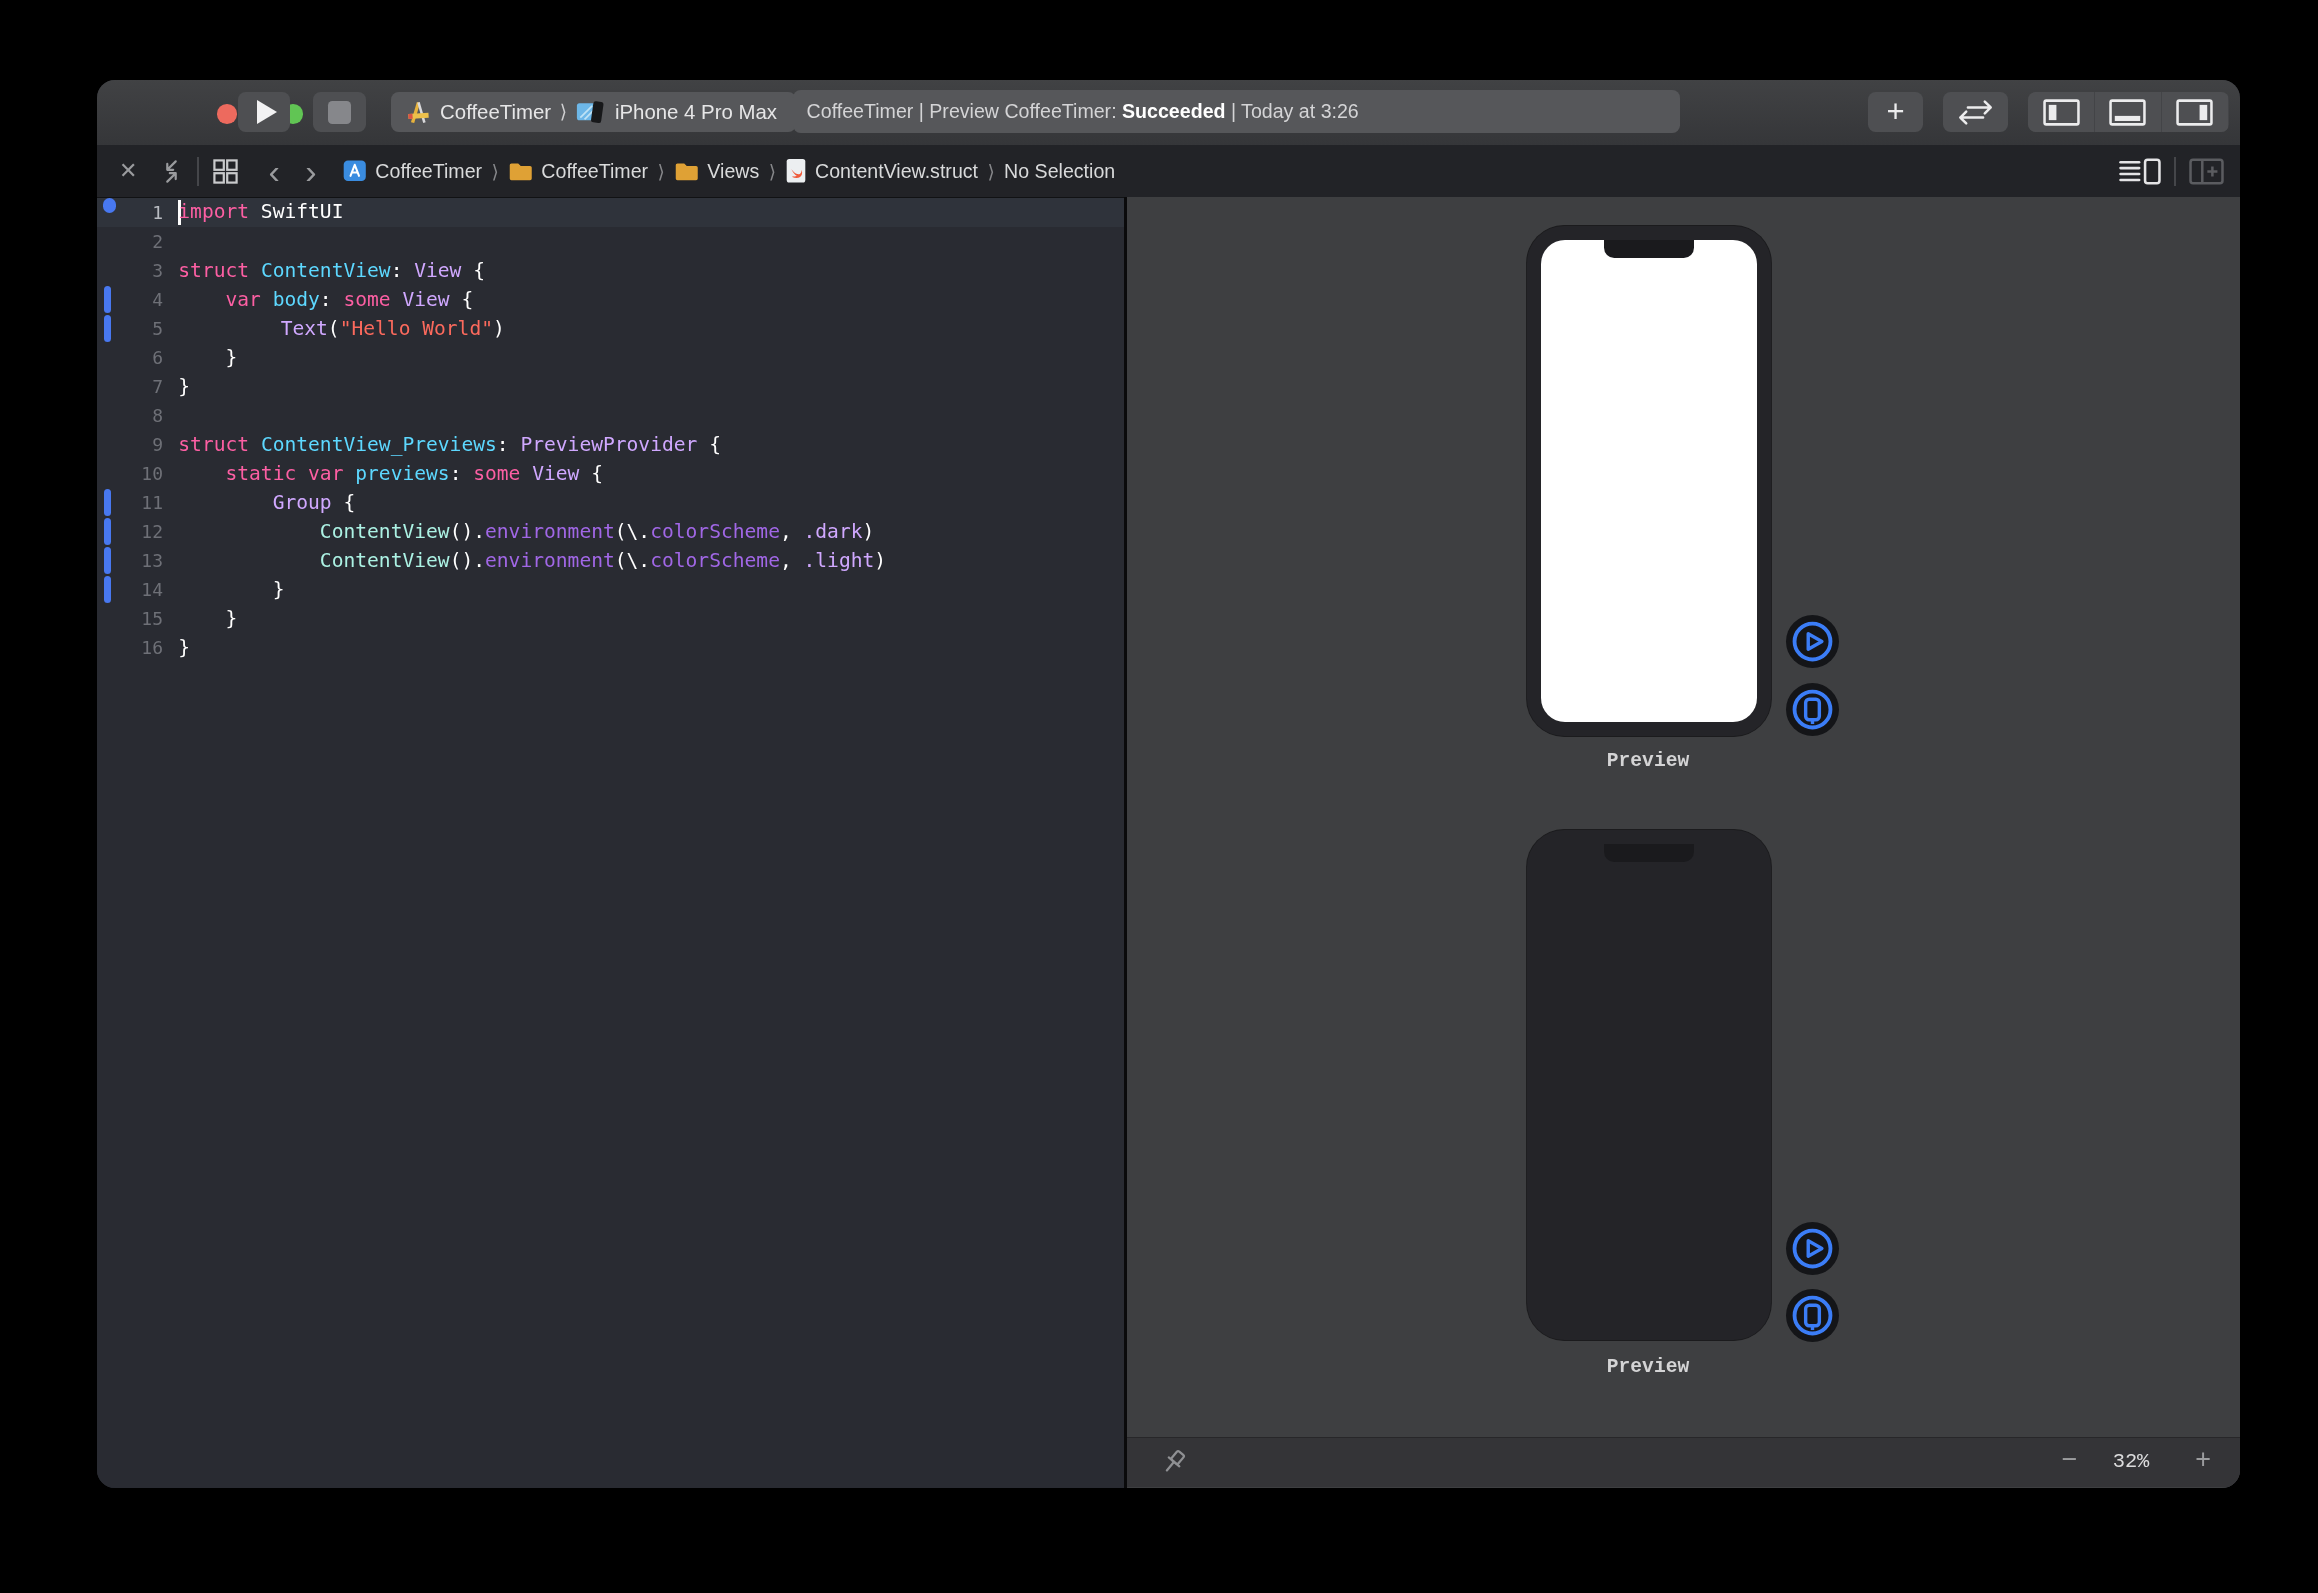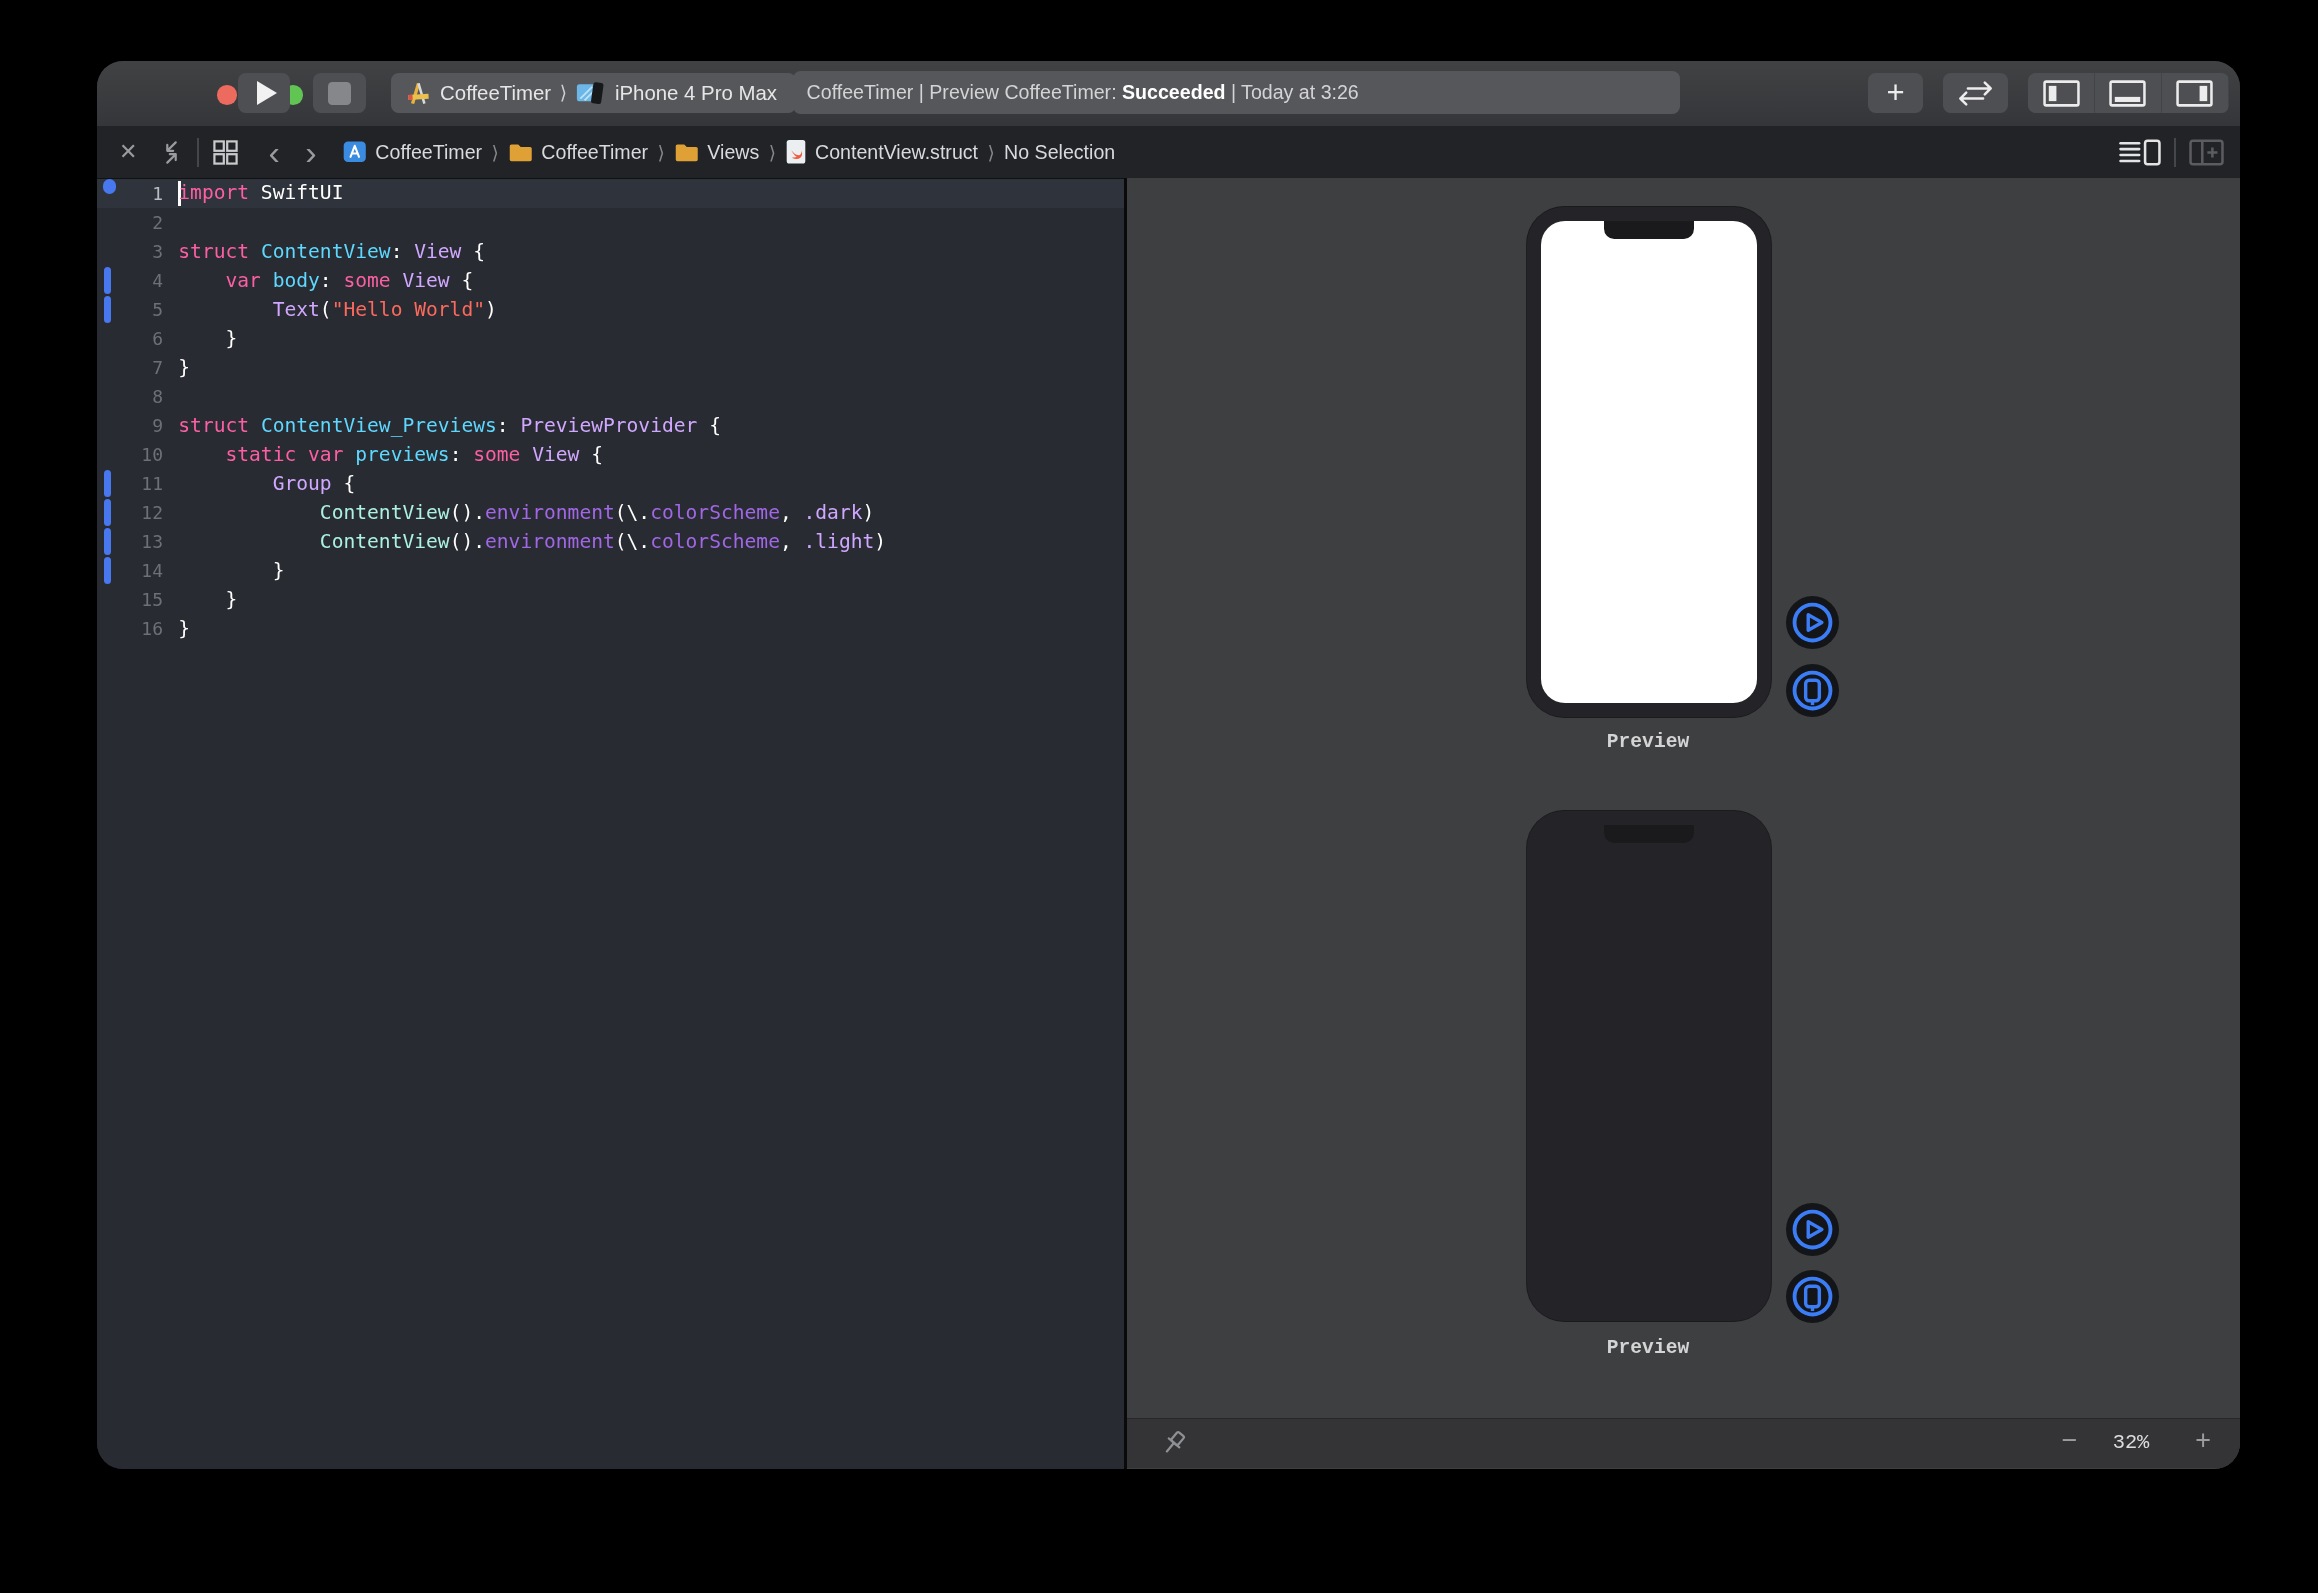--- a/index.html
+++ b/index.html
@@ -1,18 +1,18 @@
 <!DOCTYPE html>
 <html style="font-size:13.6px"><head>
 <meta charset="utf-8">
 <style>
   html,body{margin:0;padding:0;background:#000;}
   .stage{position:relative;width:2319px;height:1594px;background:#000;overflow:hidden;
          font-family:"Liberation Sans",sans-serif;-webkit-font-smoothing:antialiased;}
-  .window{position:absolute;left:97px;top:61px;width:2143px;height:1408px;border-radius:26px;
+  .window{position:absolute;left:97px;top:80px;width:2143px;height:1408px;border-radius:18px;
           overflow:hidden;background:#292b32;box-shadow:0 34px 102px rgba(0,0,0,.8);}
   
   .toolbar{position:absolute;left:0;top:0;width:100%;height:65px;
            background:linear-gradient(#414244,#353639);border-bottom:0.9px solid #1c1c1e;}
   .tlight{position:absolute;top:24px;width:19.6px;height:19.6px;border-radius:50%;}
   .tbtn{position:absolute;top:12px;height:40px;background:#4e4f52;border-radius:7.7px;
         display:flex;align-items:center;justify-content:center;}
   .run-tri{width:0;height:0;border-left:20.4px solid #f2f2f3;border-top:12px solid transparent;
            border-bottom:12px solid transparent;margin-left:5.1px;}
   .stop-sq{width:23px;height:23px;border-radius:4.3px;background:#86878b;}
@@ -260,21 +260,21 @@
           <span class="codetxt"><span style="color: rgb(252, 95, 163);">struct</span><span style="color: rgb(255, 255, 255);"> </span><span style="color: rgb(93, 216, 255);">ContentView</span><span style="color: rgb(255, 255, 255);">: </span><span style="color: rgb(208, 168, 255);">View</span><span style="color: rgb(255, 255, 255);"> {</span></span>
         </div>
         <div class="crow">
           <div class="gbar"></div>
           <span class="lnum">4</span>
           <span class="codetxt"><span style="color: rgb(255, 255, 255);">    </span><span style="color: rgb(252, 95, 163);">var</span><span style="color: rgb(255, 255, 255);"> </span><span style="color: rgb(93, 216, 255);">body</span><span style="color: rgb(255, 255, 255);">: </span><span style="color: rgb(252, 95, 163);">some</span><span style="color: rgb(255, 255, 255);"> </span><span style="color: rgb(208, 168, 255);">View</span><span style="color: rgb(255, 255, 255);"> {</span></span>
         </div>
         <div class="crow">
           <div class="gbar"></div>
           <span class="lnum">5</span>
-          <span class="codetxt"><span style="color: rgb(255, 255, 255);">        </span><span style="color: rgb(208, 168, 255);">Text</span><span style="color: rgb(255, 255, 255);">(</span><span style="color: rgb(252, 106, 93);">"Hello World"</span><span style="color: rgb(255, 255, 255);">)</span></span>
+          <span class="codetxt"><span style="color: rgb(255, 255, 255);">        </span><span style="color: rgb(208, 168, 255); margin-left: 8px;">Text</span><span style="color: rgb(255, 255, 255);">(</span><span style="color: rgb(252, 106, 93);">"Hello World"</span><span style="color: rgb(255, 255, 255);">)</span></span>
         </div>
         <div class="crow">
           <span class="lnum">6</span>
           <span class="codetxt"><span style="color: rgb(255, 255, 255);">    }</span></span>
         </div>
         <div class="crow">
           <span class="lnum">7</span>
           <span class="codetxt"><span style="color: rgb(255, 255, 255);">}</span></span>
         </div>
         <div class="crow">

